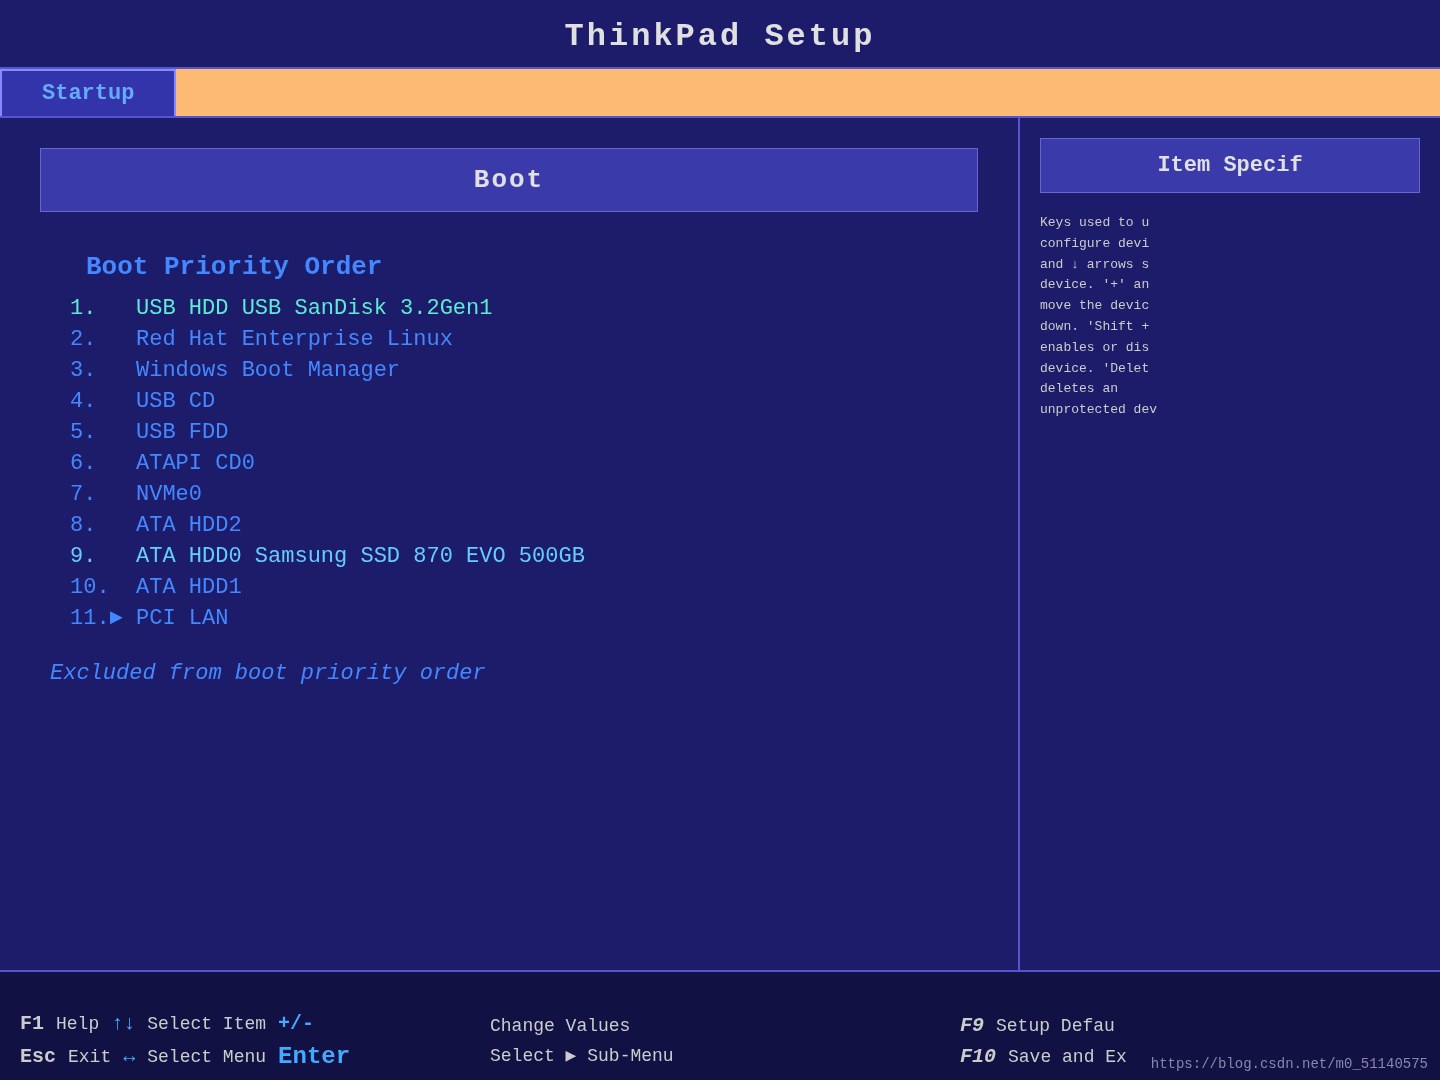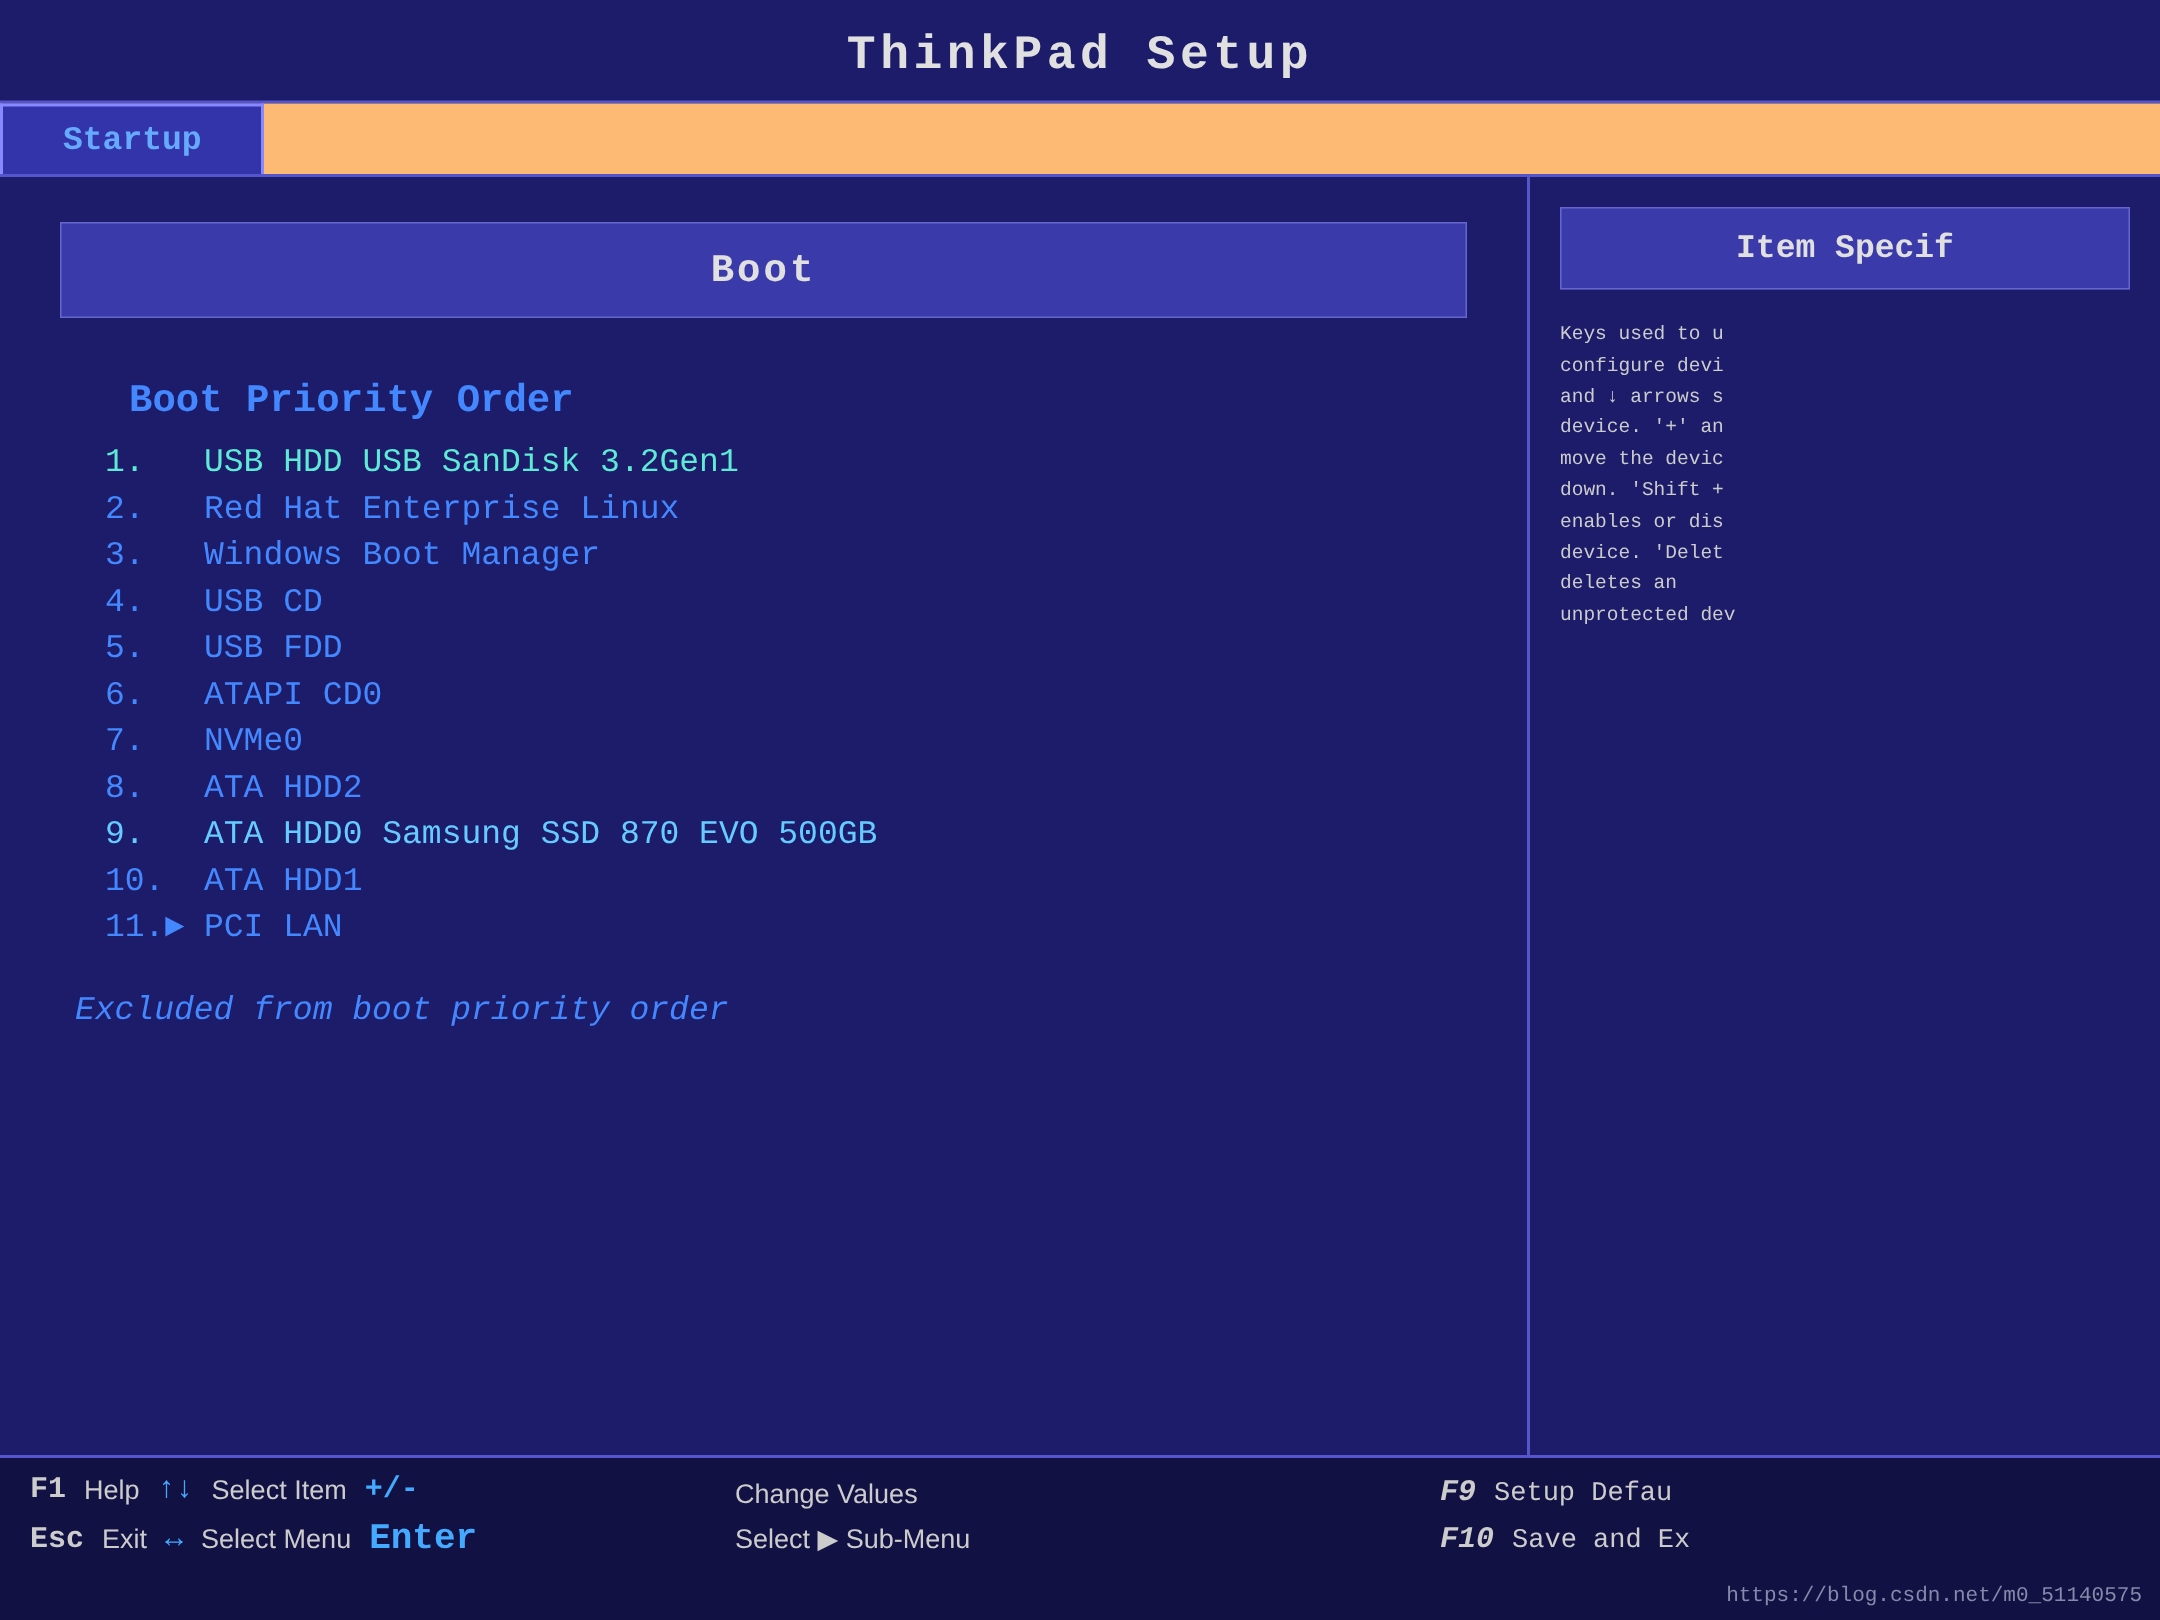--- a/index.html
+++ b/index.html
@@ -160,21 +160,21 @@
       font-family: 'Courier New', Courier, monospace;
       line-height: 1.6;
     }
 
     
     .status-bar {
       background: #111144;
       border-top: 2px solid #5555cc;
       padding: 10px 20px;
       display: flex;
-      align-items: flex-start;
+      align-items: flex-end;
       gap: 0;
       height: 110px;
     }
 
     .key-arrow {
       color: #44aaff;
       font-size: 20px;
       font-family: 'Courier New', Courier, monospace;
       font-weight: bold;
     }
@@ -239,21 +239,21 @@
     .key-badge {
       color: #cccccc;
       font-weight: bold;
       font-size: 20px;
       font-family: 'Courier New', Courier, monospace;
     }
 
     .key-desc {
       color: #cccccc;
       font-size: 18px;
-      font-family: Liberation Sans, sans-serif;
+      font-family: Liberation Mono, monospace;
     }
   </style>
 </head>
 <body>
 
 <div class="screen">
 
   <div class="title-bar">
     <h1>ThinkPad Setup</h1>
   </div>

